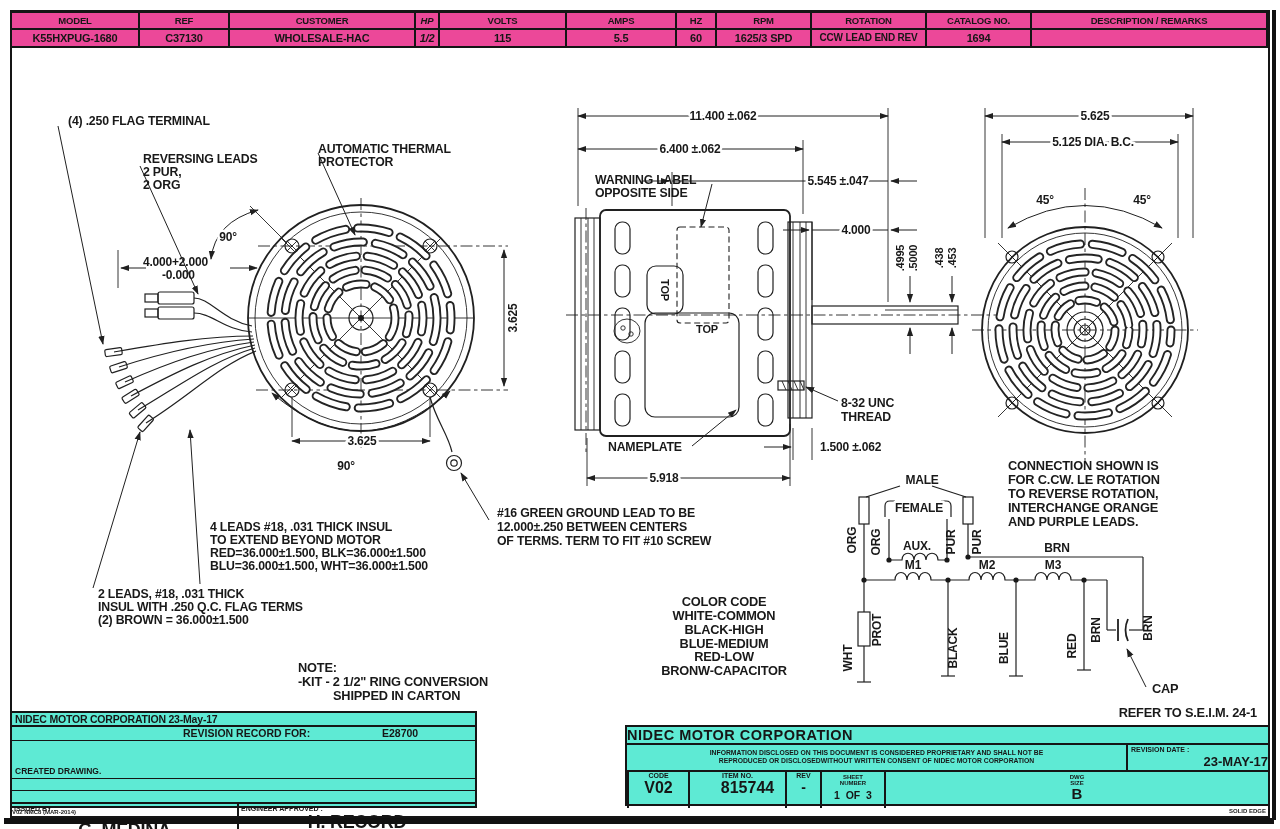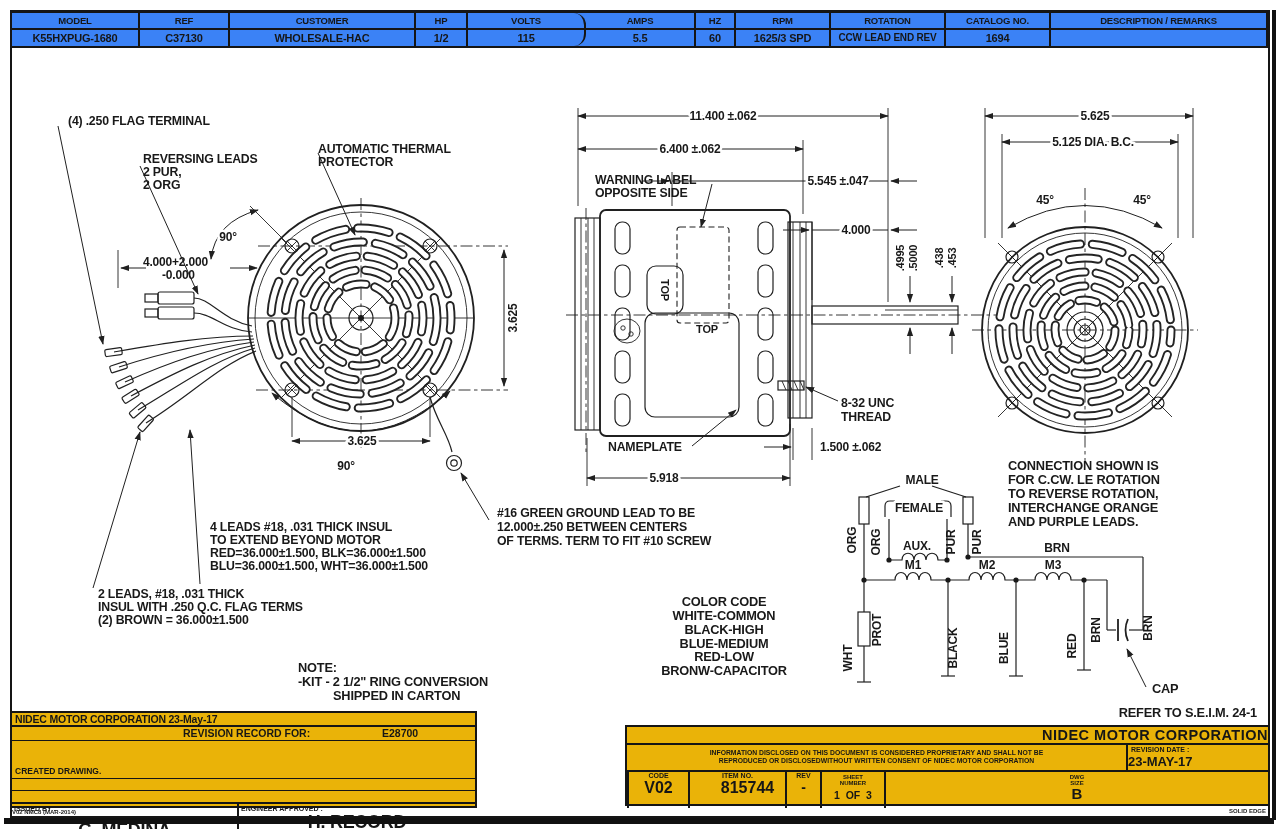--- a/index.html
+++ b/index.html
@@ -4,21 +4,21 @@
 <style>
   html,body{margin:0;padding:0;background:#e8e8e8;}
   .sheet{position:relative;width:1280px;height:829px;background:#ffffff;overflow:hidden;
          font-family:"Liberation Sans",sans-serif;color:#161616;}
   
   .abs{position:absolute;}
   .frame{position:absolute;left:10px;top:10px;width:1256px;height:804px;border:2px solid #151515;background:transparent;pointer-events:none;}
   .botbar{position:absolute;left:4px;top:818px;width:1270px;height:6px;background:#111;}
   .rightbar{position:absolute;left:1272px;top:10px;width:4px;height:810px;background:#111;}
   
-  .htable{position:absolute;left:10px;top:11px;width:1258px;display:flex;background:#3b82f6;border:2px solid #151515;box-sizing:border-box;}
+  .htable{position:absolute;left:10px;top:11px;width:1258px;display:flex;background:#ec4899;border:2px solid #151515;box-sizing:border-box;}
   .hcell{border-right:2px solid #151515;box-sizing:border-box;}
   .hcell:last-child{border-right:none;}
   .hlab{height:15px;border-bottom:2px solid #151515;font-size:9.5px;font-weight:bold;text-align:center;line-height:15px;letter-spacing:-0.2px;}
   .hval{height:16px;font-size:11px;font-weight:bold;text-align:center;line-height:16px;letter-spacing:-0.2px;}
   
   svg.draw{position:absolute;left:0;top:0;width:1280px;height:829px;}
   svg.draw text{font-family:"Liberation Sans",sans-serif;font-weight:bold;fill:#191919;letter-spacing:-0.2px;}
   .n12{font-size:12.3px;}
   .n13{font-size:12.8px;}
   .d12{font-size:12px;}
@@ -28,21 +28,21 @@
   .s2{stroke:#202020;fill:none;stroke-width:1.8;}
   .thin{stroke:#202020;fill:none;stroke-width:0.9;}
   .dim{stroke:#202020;fill:none;stroke-width:1;}
   .ld{stroke:#202020;fill:none;stroke-width:1;marker-end:url(#ar);}
   .cl{stroke:#202020;fill:none;stroke-width:0.9;stroke-dasharray:12 3.5 3.5 3.5;}
   .dsh{stroke:#202020;fill:none;stroke-width:1.1;stroke-dasharray:6 3.5;}
   .ringD{stroke:#242424;fill:none;stroke-width:9;stroke-linecap:round;}
   .ringW{stroke:#ffffff;fill:none;stroke-width:5.2;stroke-linecap:round;}
   .dot{fill:#191919;}
   
-  .tb{position:absolute;background:#eab308;box-sizing:border-box;}
+  .tb{position:absolute;background:#5eead4;box-sizing:border-box;}
   .b2{border:2px solid #151515;}
   .small7{font-size:7px;font-weight:bold;}
   .name19{font-size:18px;font-weight:bold;text-align:center;letter-spacing:-0.3px;}
 </style>
 </head>
 <body>
 
 <div class="sheet">
 
   <svg class="draw" viewBox="0 0 1280 829">
@@ -380,25 +380,25 @@
       <div class="hval">K55HXPUG-1680</div>
     </div>
     <div class="hcell" style="width:90px;">
       <div class="hlab">REF</div>
       <div class="hval">C37130</div>
     </div>
     <div class="hcell" style="width:186px;">
       <div class="hlab">CUSTOMER</div>
       <div class="hval">WHOLESALE-HAC</div>
     </div>
-    <div class="hcell" style="width:52px;">
+    <div class="hcell" style="width:24px;font-style:italic;">
       <div class="hlab">HP</div>
       <div class="hval">1/2</div>
     </div>
-    <div class="hcell" style="width:118px;border-radius:12px;">
+    <div class="hcell" style="width:127px;">
       <div class="hlab">VOLTS</div>
       <div class="hval">115</div>
     </div>
     <div class="hcell" style="width:110px;">
       <div class="hlab">AMPS</div>
       <div class="hval">5.5</div>
     </div>
     <div class="hcell" style="width:40px;">
       <div class="hlab">HZ</div>
       <div class="hval">60</div>
@@ -438,29 +438,29 @@
       <div style="flex:1;position:relative;">
         <span class="small7" style="position:absolute;left:2px;top:1px;">ENGINEER APPROVED :</span>
         <div class="name19" style="margin-top:8px;">H. RECORD</div>
       </div>
     </div>
   </div>
   <div class="abs" style="left:12px;top:809px;font-size:6px;font-weight:bold;color:#222;">V02 NMC8 (MAR-2014)</div>
 
 
   <div class="tb" style="left:625px;top:725px;width:645px;height:81px;border:2px solid #151515;">
-    <div style="height:16px;border-bottom:2px solid #151515;text-align:right;font-size:14.5px;font-weight:bold;line-height:16px;letter-spacing:0.5px;">NIDEC MOTOR CORPORATION</div>
+    <div style="height:16px;border-bottom:2px solid #151515;text-align:left;font-size:14.5px;font-weight:bold;line-height:16px;letter-spacing:0.5px;">NIDEC MOTOR CORPORATION</div>
     <div style="display:flex;height:25px;border-bottom:2px solid #151515;">
       <div style="width:499px;text-align:center;font-size:6.8px;font-weight:bold;padding-top:4px;line-height:8px;">
         <div>INFORMATION DISCLOSED ON THIS DOCUMENT IS CONSIDERED PROPRIETARY AND SHALL NOT BE</div>
         <div>REPRODUCED OR DISCLOSEDWITHOUT WRITTEN CONSENT OF NIDEC MOTOR CORPORATION</div>
       </div>
       <div style="flex:1;border-left:2px solid #151515;position:relative;">
         <span class="small7" style="position:absolute;left:3px;top:1px;">REVISION DATE :</span>
-        <div style="text-align:left;font-size:13px;font-weight:bold;margin-top:9px;">23-MAY-17</div>
+        <div style="text-align:right;font-size:13px;font-weight:bold;margin-top:9px;">23-MAY-17</div>
       </div>
     </div>
     <div style="display:flex;height:36px;">
       <div style="width:59px;border-left:2px solid #151515;text-align:center;">
         <div class="small7">CODE</div>
         <div style="font-size:16px;font-weight:bold;">V02</div>
       </div>
       <div style="width:95px;border-left:2px solid #151515;text-align:center;">
         <div class="small7">ITEM NO.</div>
         <div style="font-size:16px;font-weight:bold;margin-left:20px;">815744</div>

